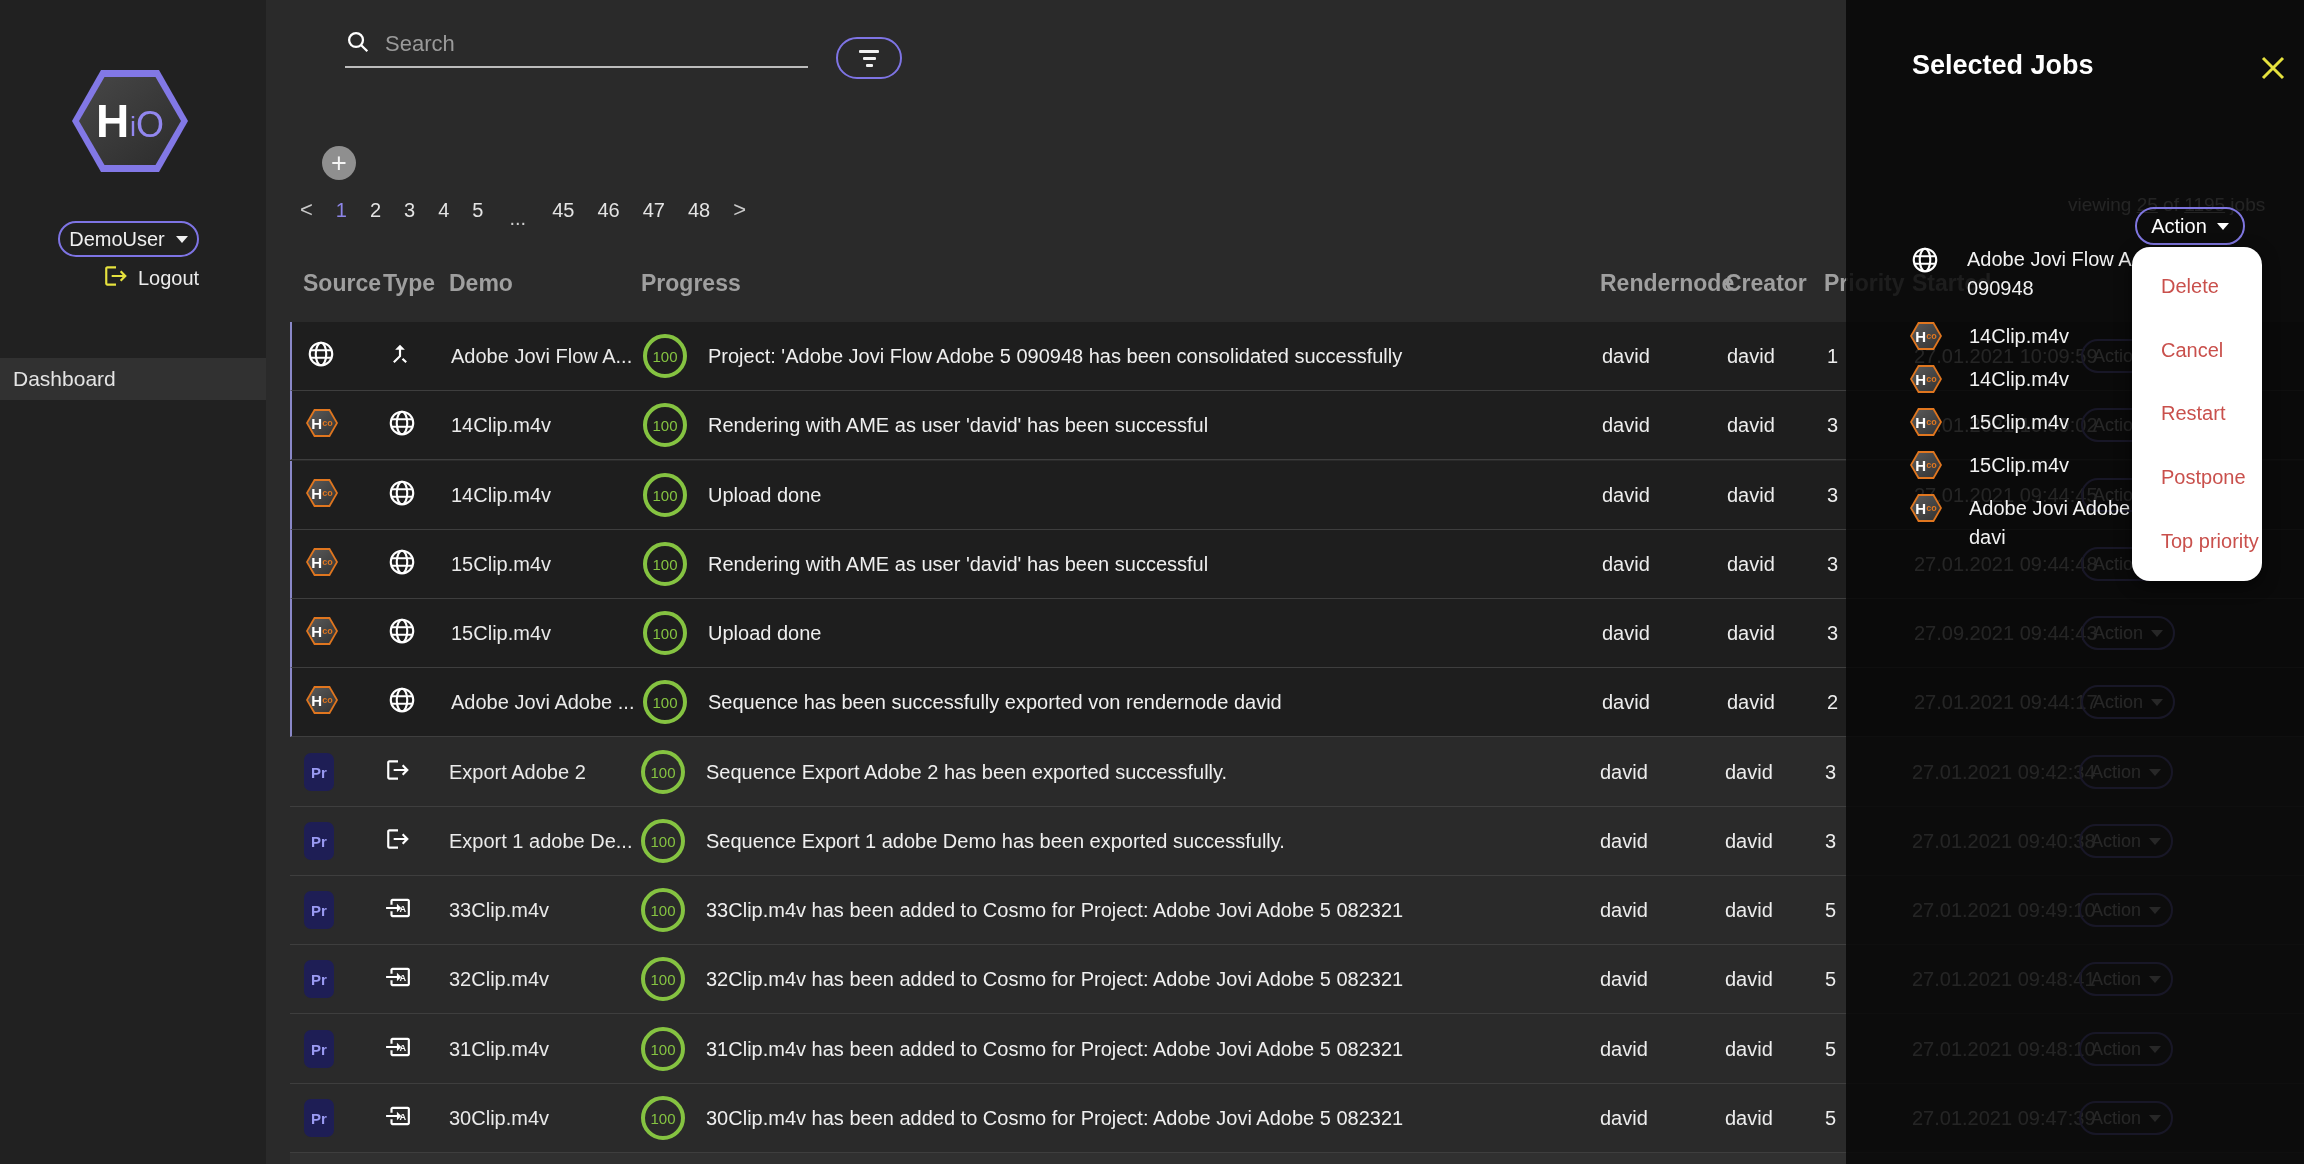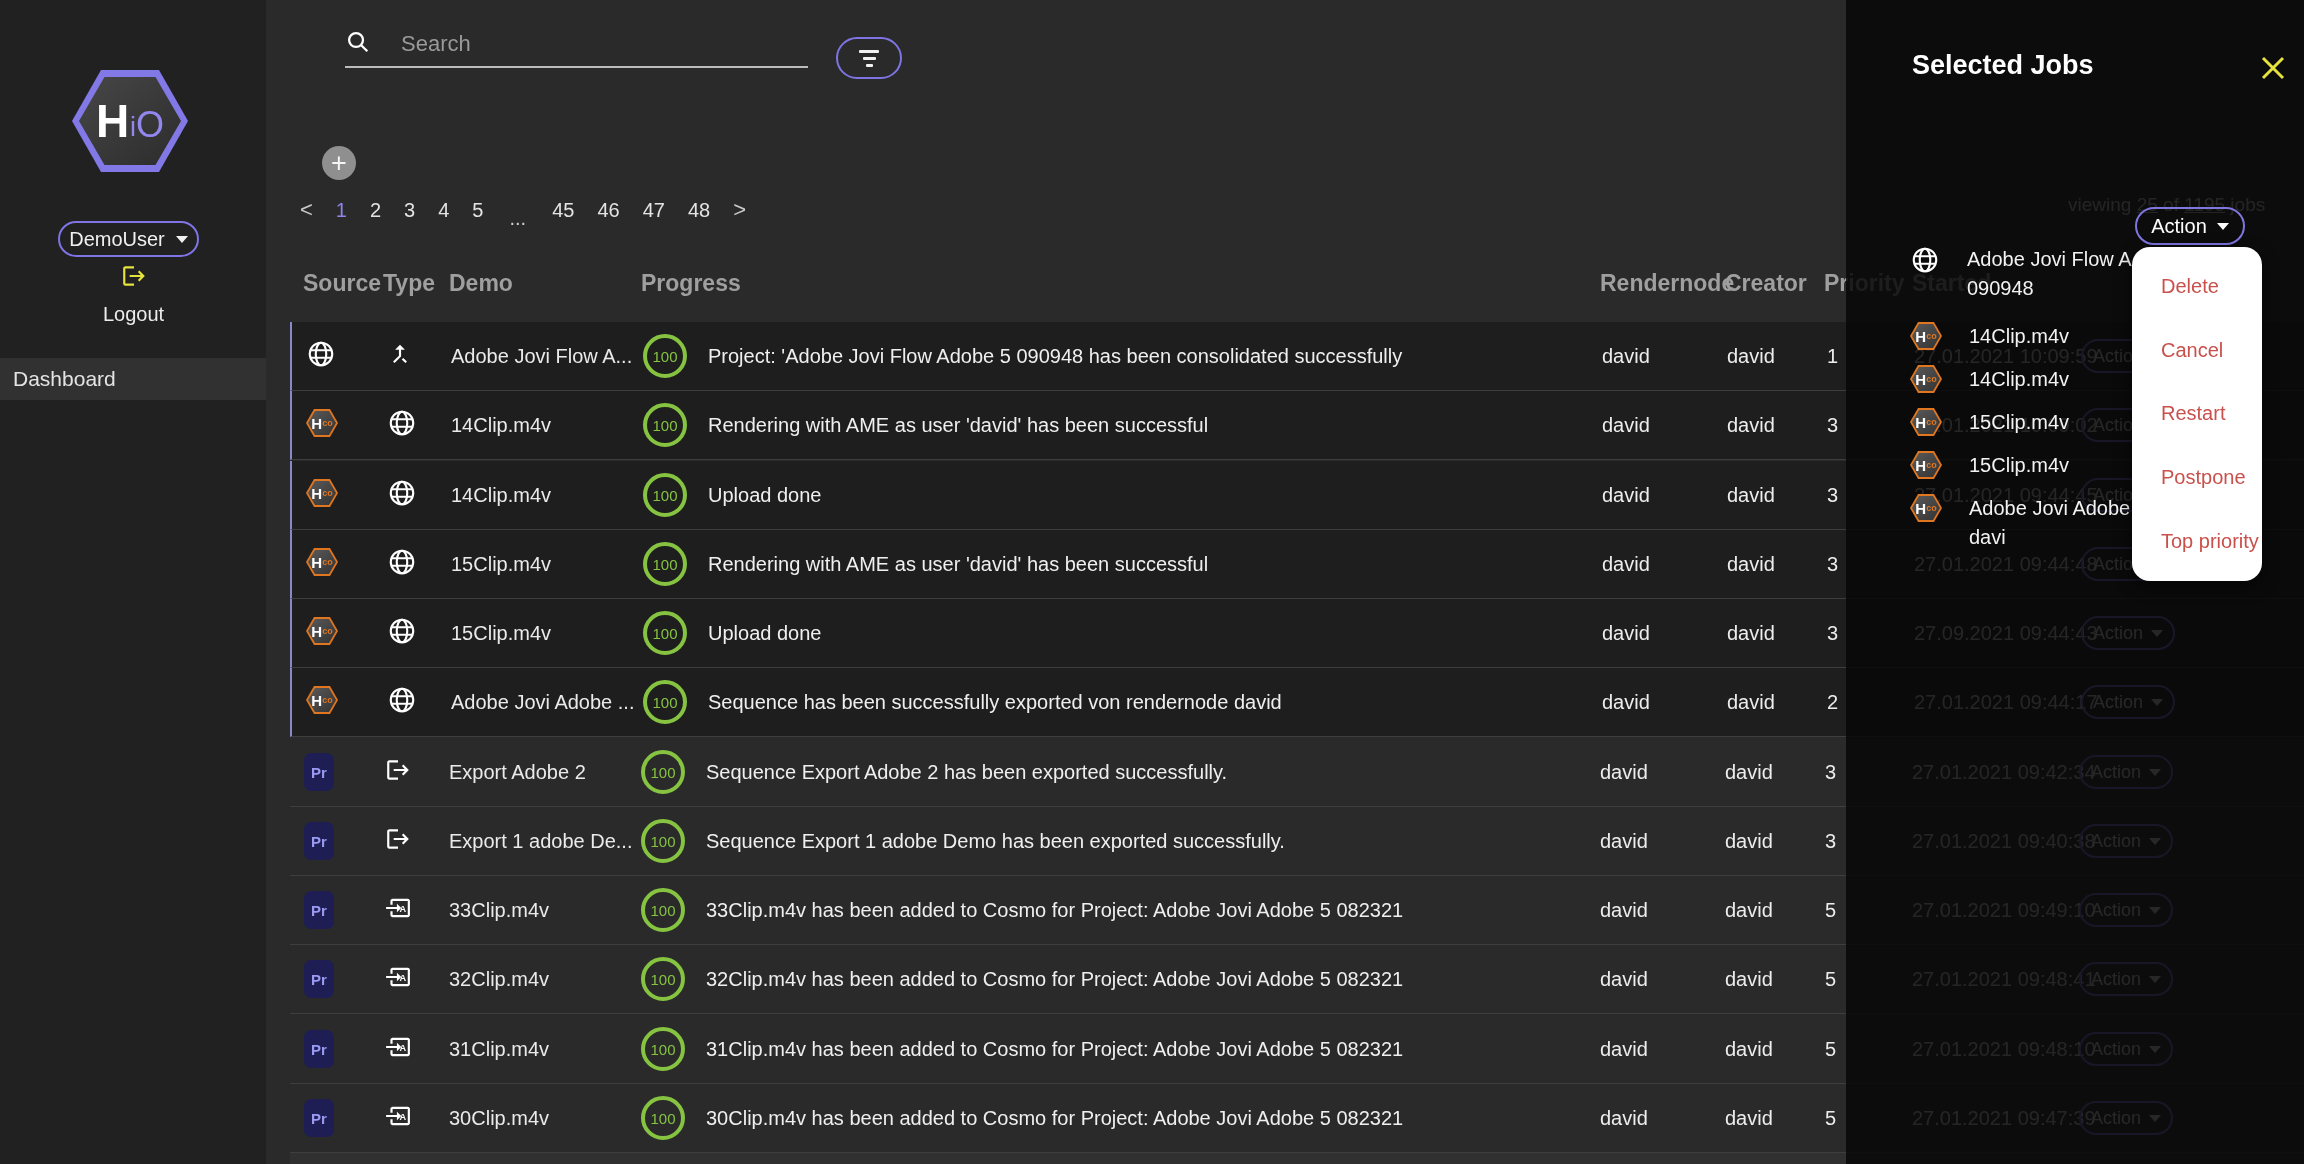--- a/index.html
+++ b/index.html
@@ -14,26 +14,26 @@
         background:linear-gradient(140deg,#474747,#2c2c2c);display:flex;align-items:center;justify-content:center;}
   #logo .lh{font-size:46px;font-weight:bold;color:#fff;line-height:1;}
   #logo .li{font-size:27px;color:#9287ef;line-height:1;margin-left:1px;transform:translateY(6px);}
   #logo .lo{font-size:36px;color:#9287ef;line-height:1;transform:translateY(4px);}
   #userBtn{position:absolute;left:58px;top:221px;width:141px;height:36px;border:2px solid #7e74e4;
         border-radius:19px;background:transparent;display:flex;align-items:center;justify-content:center;
         gap:11px;color:#f0f0f0;font-size:20px;cursor:pointer;}
   .caret{width:0;height:0;border-left:6px solid transparent;border-right:6px solid transparent;
         border-top:7px solid currentColor;display:inline-block;}
   #logoutBtn{position:absolute;left:103px;top:263px;display:flex;align-items:center;gap:9px;
-        color:#ececec;font-size:20px;cursor:pointer;flex-direction:column;}
+        color:#ececec;font-size:20px;cursor:pointer;}
   #dashItem{position:absolute;left:0;top:358px;width:266px;height:42px;background:#313131;
         display:flex;align-items:center;padding-left:13px;box-sizing:border-box;font-size:21px;color:#e4e4e4;cursor:pointer;}
   
   #searchWrap{position:absolute;left:345px;top:22px;width:463px;height:44px;border-bottom:2px solid #bcbcbc;
-        display:flex;align-items:center;gap:28px;}
+        display:flex;align-items:center;gap:12px;}
   #searchWrap input{flex:1;background:transparent;border:none;outline:none;font-size:22px;color:#e2e2e2;
         font-family:"Liberation Sans",sans-serif;}
   #searchWrap input::placeholder{color:#9a9a9a;}
   #filterBtn{position:absolute;left:836px;top:37px;width:66px;height:42px;border:2px solid #7e74e4;border-radius:22px;
         background:transparent;display:flex;flex-direction:column;align-items:center;justify-content:center;gap:4px;cursor:pointer;}
   #filterBtn i{display:block;height:3px;background:#f2f2f2;border-radius:1px;}
   #filterBtn i:nth-child(1){width:20px;}#filterBtn i:nth-child(2){width:13px;}#filterBtn i:nth-child(3){width:7px;}
   #addBtn{position:absolute;left:322px;top:146px;width:34px;height:34px;border-radius:50%;background:#8f8f8f;
         border:none;color:#f5f5f5;font-size:27px;line-height:30px;text-align:center;cursor:pointer;padding:0;}
   

